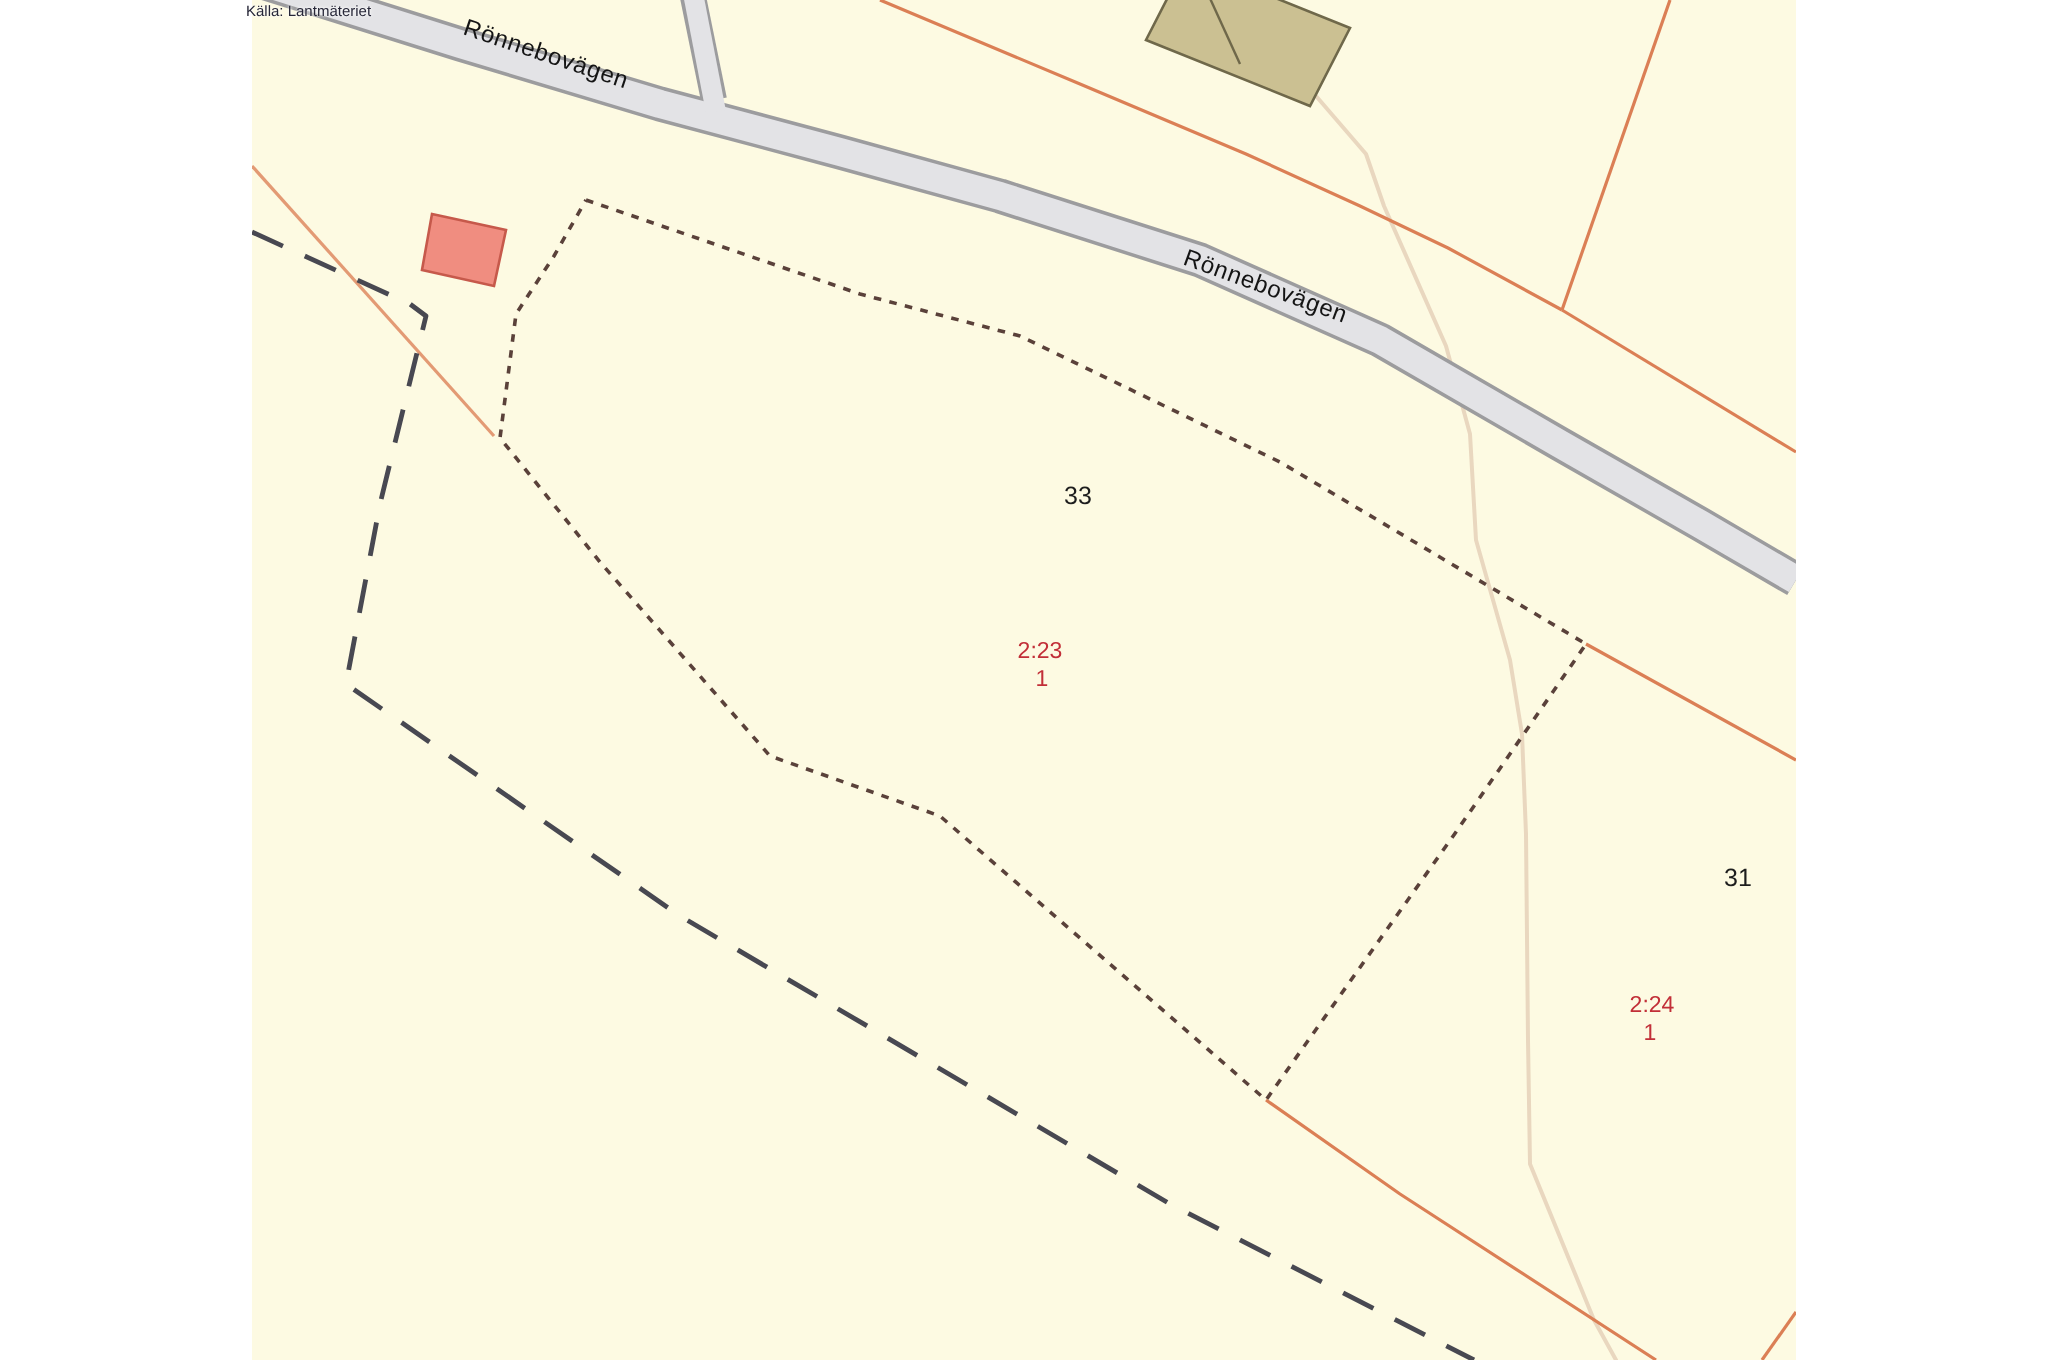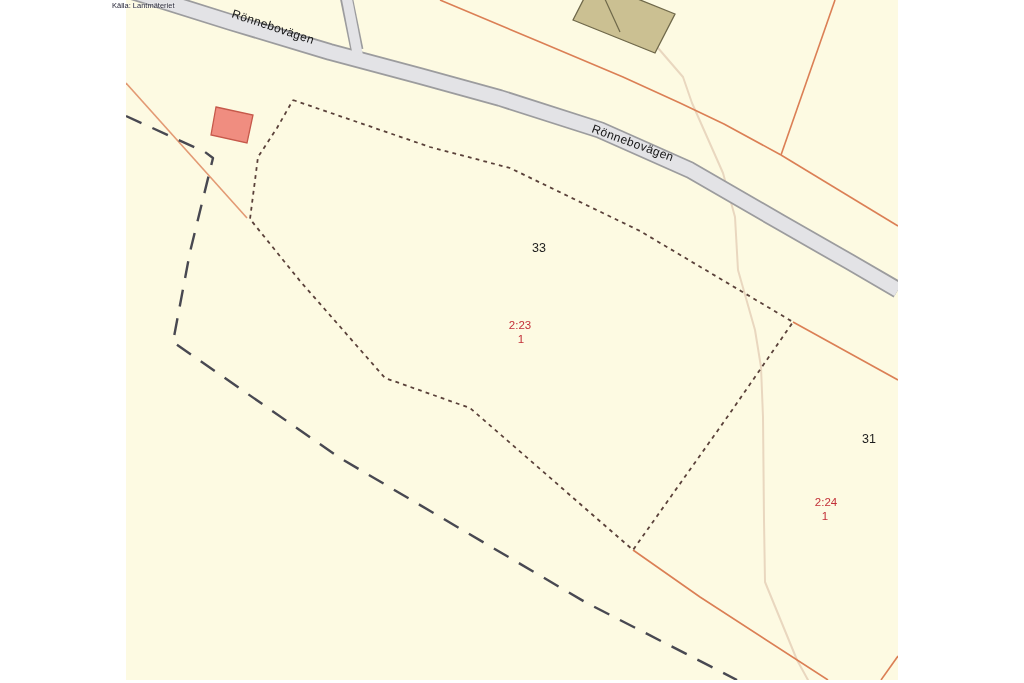--- a/index.html
+++ b/index.html
@@ -1,19 +1,19 @@
 <!DOCTYPE html>
 <html><head>
 <meta charset="utf-8">
 <style>
   html,body{margin:0;padding:0;background:#ffffff;}
   .map-stage{position:relative;width:1024px;height:683px;background:#ffffff;overflow:hidden;
              font-family:"Liberation Sans", sans-serif;}
   .map-stage svg{position:absolute;left:0;top:0;}
-  .source-note{position:absolute;left:112px;top:1px;font-size:7.5px;line-height:9px;
+  .source-note{position:absolute;left:123px;top:1px;font-size:7.5px;line-height:9px;
                color:#262637;text-shadow:0 0 2px #ffffff, 0 0 1px #ffffff;white-space:nowrap;text-align:right;}
   text{font-family:"Liberation Sans", sans-serif;}
 </style>
 </head>
 <body>
 
 <div class="map-stage">
   <svg id="map-svg" width="1024" height="683" viewBox="0 0 1024 683">
       <defs>
         <clipPath id="map-clip">

